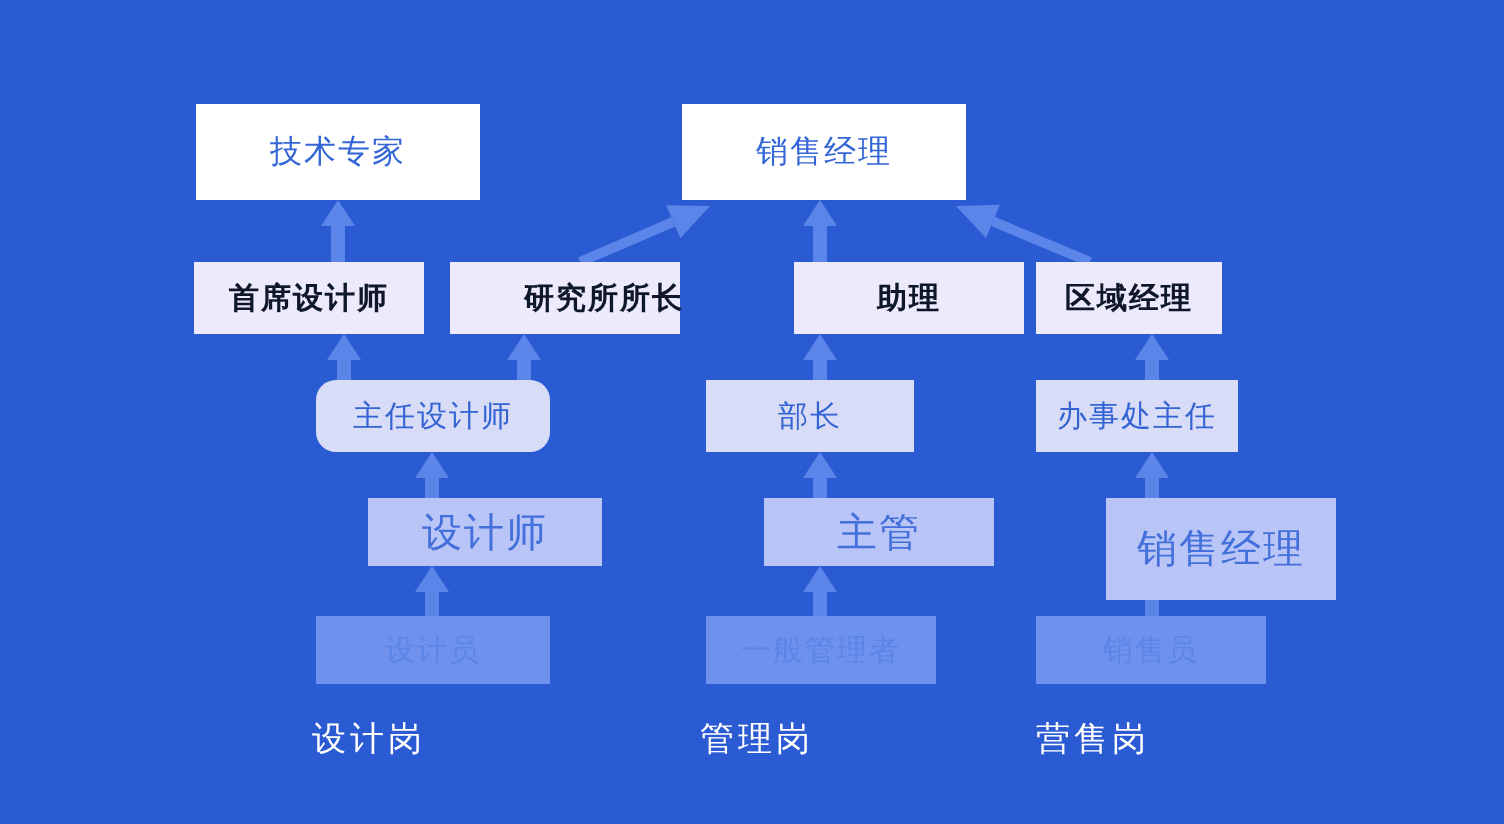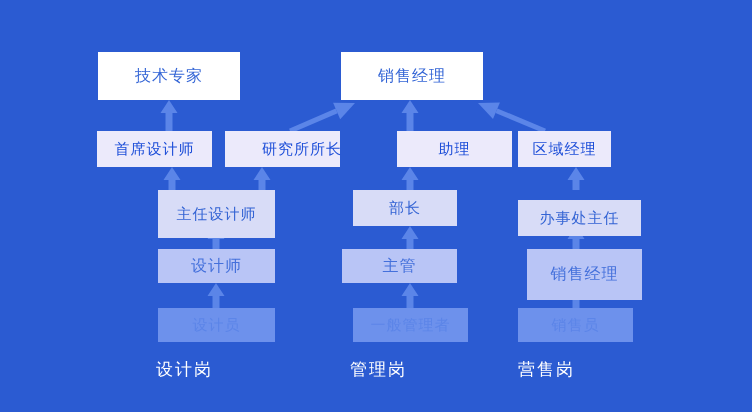--- a/index.html
+++ b/index.html
@@ -30,32 +30,34 @@
     user-select: none;
   }
   
   .tier-top {
     background: #ffffff;
     color: #3566d6;
     font-size: 16px;
   }
   .tier-1 {
     background: #eceafb;
-    color: #1d4ed8;
+    color: #0f172a;
     font-size: 15px;
+    font-weight: bold;
   }
   .tier-2 {
     background: #d8dcf7;
     color: #3464d4;
     font-size: 15px;
   }
   .tier-3 {
     background: #b9c5f6;
     color: #4470db;
-    font-size: 16px;
+    font-size: 20px;
+    margin-left: 26px;
   }
   .tier-4 {
     background: #6d91ec;
     color: #5c85e8;
     font-size: 15px;
   }
   .col-label {
     position: absolute;
     color: #ffffff;
     font-size: 17px;
@@ -136,25 +138,25 @@
       </g>
     </svg>
 
   <div id="node-layer">
       <div class="node tier-top" style="left: 98px; top: 52px; width: 142px; height: 48px;">技术专家</div>
       <div class="node tier-top" style="left: 341px; top: 52px; width: 142px; height: 48px;">销售经理</div>
       <div class="node tier-1" style="left: 97px; top: 131px; width: 115px; height: 36px;">首席设计师</div>
       <div class="node tier-1" style="left: 225px; top: 131px; width: 115px; height: 36px; padding-left: 39px;">研究所所长</div>
       <div class="node tier-1" style="left: 353px; top: 131px; width: 115px; height: 36px; margin-left: 44px;">助理</div>
       <div class="node tier-1" style="left: 518px; top: 131px; width: 93px; height: 36px;">区域经理</div>
-      <div class="node tier-2" style="left: 158px; top: 190px; width: 117px; height: 48px;">主任设计师</div>
+      <div class="node tier-2" style="left: 158px; top: 190px; width: 117px; height: 36px; border-radius: 10px;">主任设计师</div>
       <div class="node tier-2" style="left: 353px; top: 190px; width: 104px; height: 36px;">部长</div>
-      <div class="node tier-2" style="left: 518px; top: 190px; width: 123px; height: 36px; margin-top: 10px;">办事处主任</div>
+      <div class="node tier-2" style="left: 518px; top: 190px; width: 101px; height: 36px;">办事处主任</div>
       <div class="node tier-3" style="left: 158px; top: 249px; width: 117px; height: 34px;">设计师</div>
-      <div class="node tier-3" style="left: 342px; top: 249px; width: 115px; height: 34px;">主管</div>
+      <div class="node tier-3" style="left: 356px; top: 249px; width: 115px; height: 34px;">主管</div>
       <div class="node tier-3" style="left: 527px; top: 249px; width: 115px; height: 51px;">销售经理</div>
       <div class="node tier-4" style="left: 158px; top: 308px; width: 117px; height: 34px;">设计员</div>
       <div class="node tier-4" style="left: 353px; top: 308px; width: 115px; height: 34px;">一般管理者</div>
       <div class="node tier-4" style="left: 518px; top: 308px; width: 115px; height: 34px;">销售员</div>
     </div>
 
   <div id="label-layer">
       <div class="col-label" style="left: 156px; top: 358px; width: 120px;">设计岗</div>
       <div class="col-label" style="left: 350px; top: 358px; width: 120px;">管理岗</div>
       <div class="col-label" style="left: 518px; top: 358px; width: 120px; font-family: Liberation Mono, monospace;">营售岗</div>

